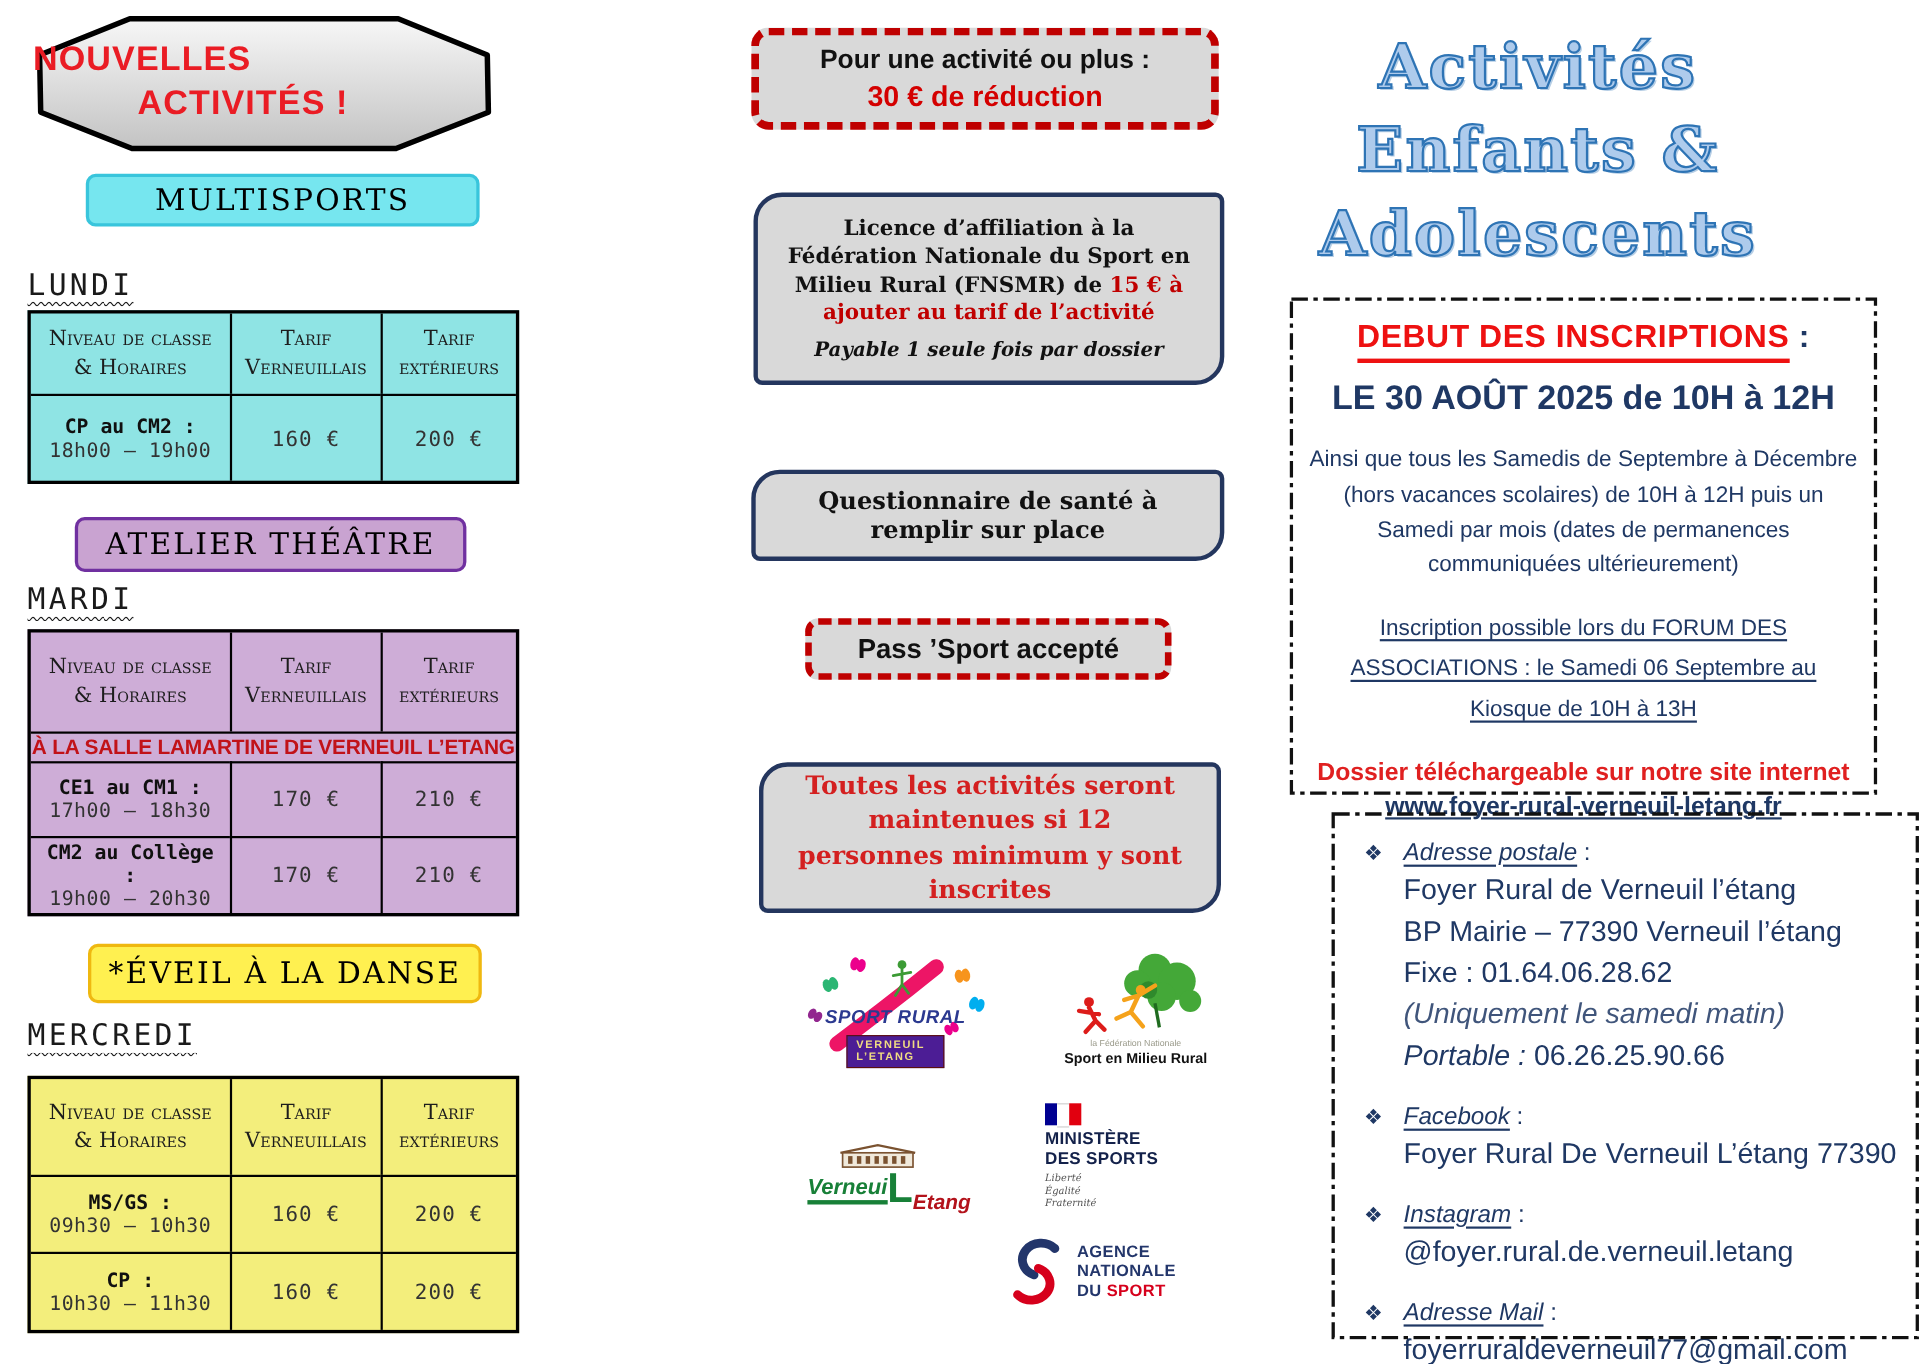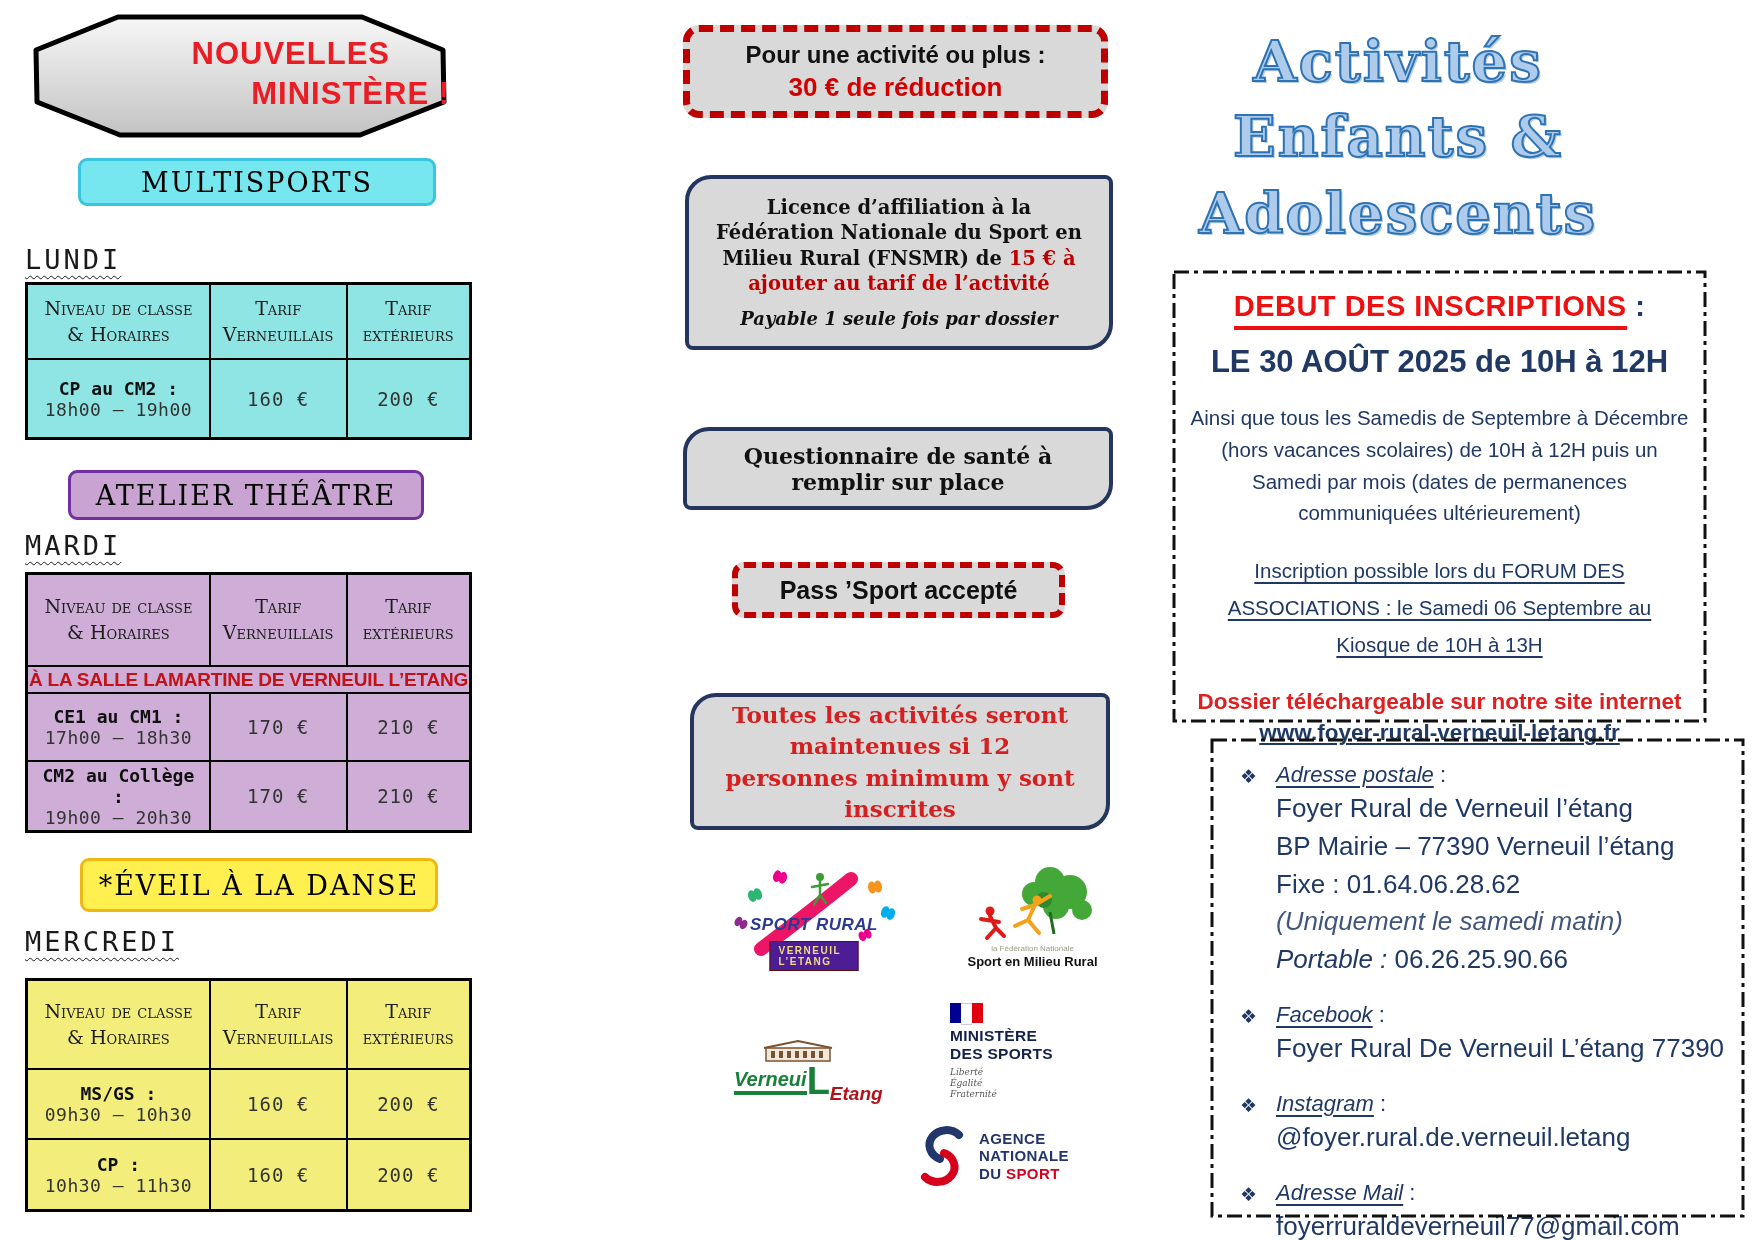--- a/index.html
+++ b/index.html
@@ -2,21 +2,21 @@
 <html><head>
 <meta charset="utf-8">
 <style>
   html,body{margin:0;padding:0;background:#ffffff;}
   .page{position:relative;width:1754px;height:1240px;background:#ffffff;overflow:hidden;
         font-family:"Liberation Sans",sans-serif;}
 
   
   .octagon-wrap{position:absolute;left:30px;top:12px;width:420px;height:128px;}
   .octagon-wrap svg{position:absolute;inset:0;}
-  .oct-line{position:absolute;width:100%;text-align:right;box-sizing:border-box;
+  .oct-line{position:absolute;width:100%;text-align:left;box-sizing:border-box;
             font-weight:700;font-size:31px;color:#EA1C24;letter-spacing:1px;
             font-family:"Liberation Sans",sans-serif;}
   .oct-line1{top:24px;padding-right:60px;}
   .oct-line2{top:64px;padding-left:95px;}
 
   .pill{position:absolute;box-sizing:border-box;display:flex;align-items:center;justify-content:center;
         border-radius:9px;font-family:"DejaVu Serif",serif;color:#000000;letter-spacing:2px;}
   #pill-multisports{left:78px;top:158px;width:358px;height:48px;background:#76E6EF;border:3px solid #39C5DC;font-size:27px;}
   #pill-theatre{left:68px;top:470px;width:356px;height:50px;background:#C9A3D1;border:3px solid #7030A0;font-size:27px;}
   #pill-danse{left:80px;top:858px;width:358px;height:54px;background:#FFF050;border:3px solid #EFB810;font-size:27px;}
@@ -126,21 +126,21 @@
     <svg viewBox="0 0 420 128">
       <defs>
         <linearGradient id="ogr" x1="0" y1="0" x2="0" y2="1">
           <stop offset="0" stop-color="#f7f7f7"></stop>
             <stop offset="1" stop-color="#c3c3c3"></stop>
         </linearGradient>
       </defs>
       <polygon points="88,5 332,5 413,38 414,90 330,123 90,123 7,90 6,38" fill="url(#ogr)" stroke="#000" stroke-width="5" stroke-linejoin="round"></polygon>
     </svg>
     <div class="oct-line oct-line1">NOUVELLES</div>
-    <div class="oct-line oct-line2">MINISTÈRE !</div>
+    <div class="oct-line oct-line2">ACTIVITÉS !</div>
   </div>
 
   <div class="pill" id="pill-multisports">MULTISPORTS</div>
   <div class="day" id="day-lundi">LUNDI</div>
 
   <div class="ptable" id="table-multisports">
     <div class="c first-col">
       <span class="th">Niveau de classe</span>
       <span class="th">&amp; Horaires</span>
     </div>

